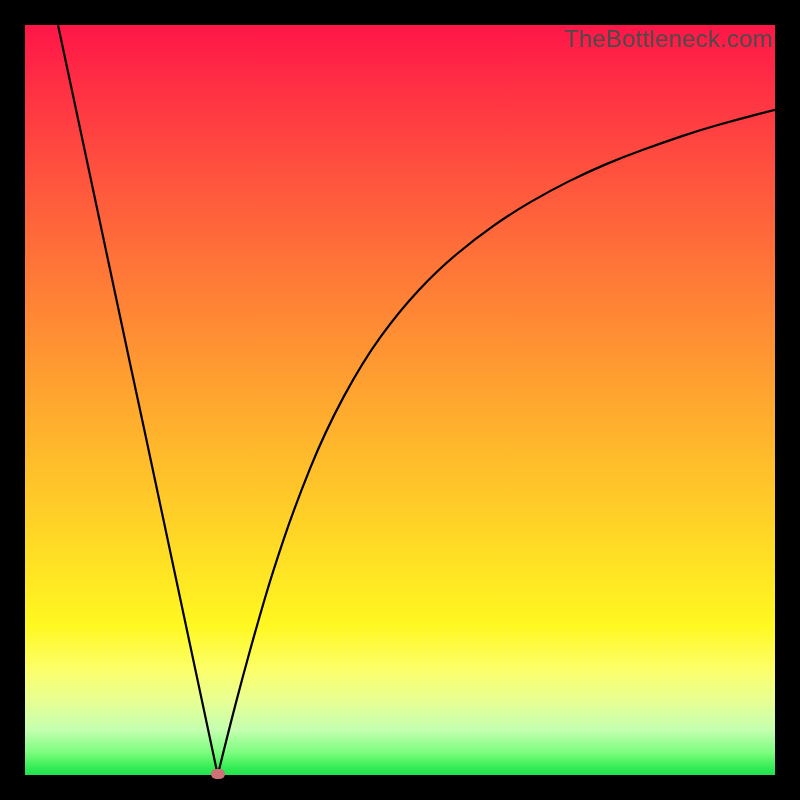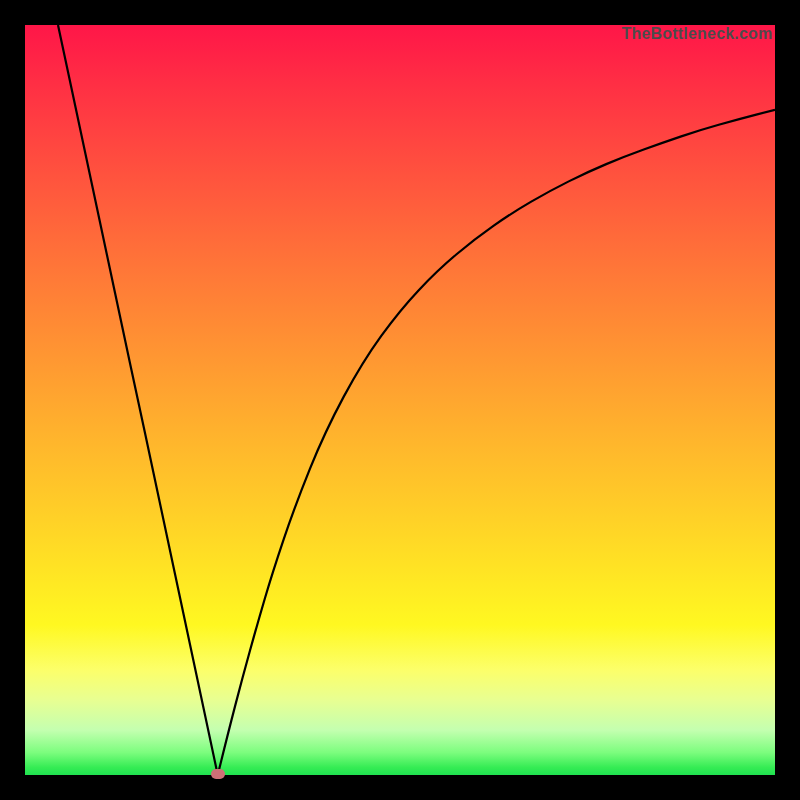--- a/index.html
+++ b/index.html
@@ -40,22 +40,22 @@
       #c4ffb0 94%,
       #7cfd7e 97%,
       #35ec54 99%,
       #20e250 100%
     );
   }
   .watermark {
     position: absolute;
     top: 0;
     right: 2px;
-    font-size: 16px;
-    font-weight: 700;
+    font-size: 24px;
+    font-weight: 400;
     color: #4b4b4b;
     letter-spacing: 0.2px;
     pointer-events: none;
   }
   .svg-layer {
     position: absolute;
     left: 0;
     top: 0;
     width: 750px;
     height: 750px;

